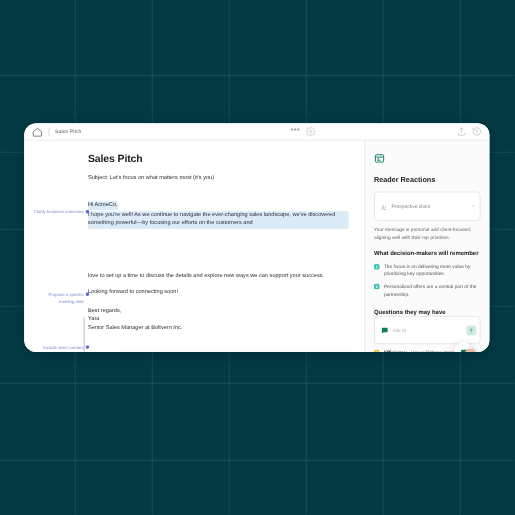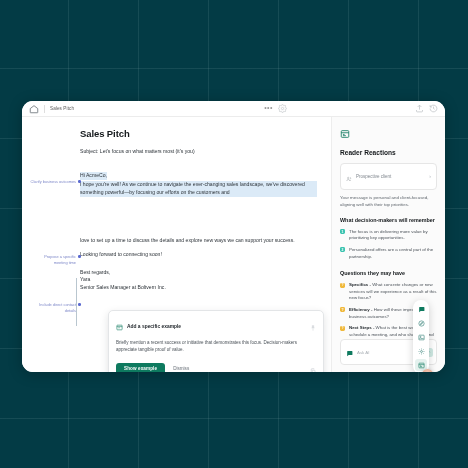--- a/index.html
+++ b/index.html
@@ -17,22 +17,22 @@
     position: absolute; inset: 0;
     background-image:
       linear-gradient(to right, rgba(190,225,225,0.10) 1px, transparent 1px),
       linear-gradient(to bottom, rgba(190,225,225,0.10) 1px, transparent 1px);
     background-size: 70px 70px;
     background-position: -2px -2px;
   }
   
   .window {
     position: absolute;
-    left: 22px; top: 101px;
-    width: 423px; height: 271px;
+    left: 22px; top: 112px;
+    width: 423px; height: 208px;
     background: #ffffff;
     border-radius: 11px;
     box-shadow: 0 2px 14px rgba(0,0,0,0.25);
     overflow: hidden;
     display: flex;
     flex-direction: column;
   }
   
   .topbar {
     height: 16px;

